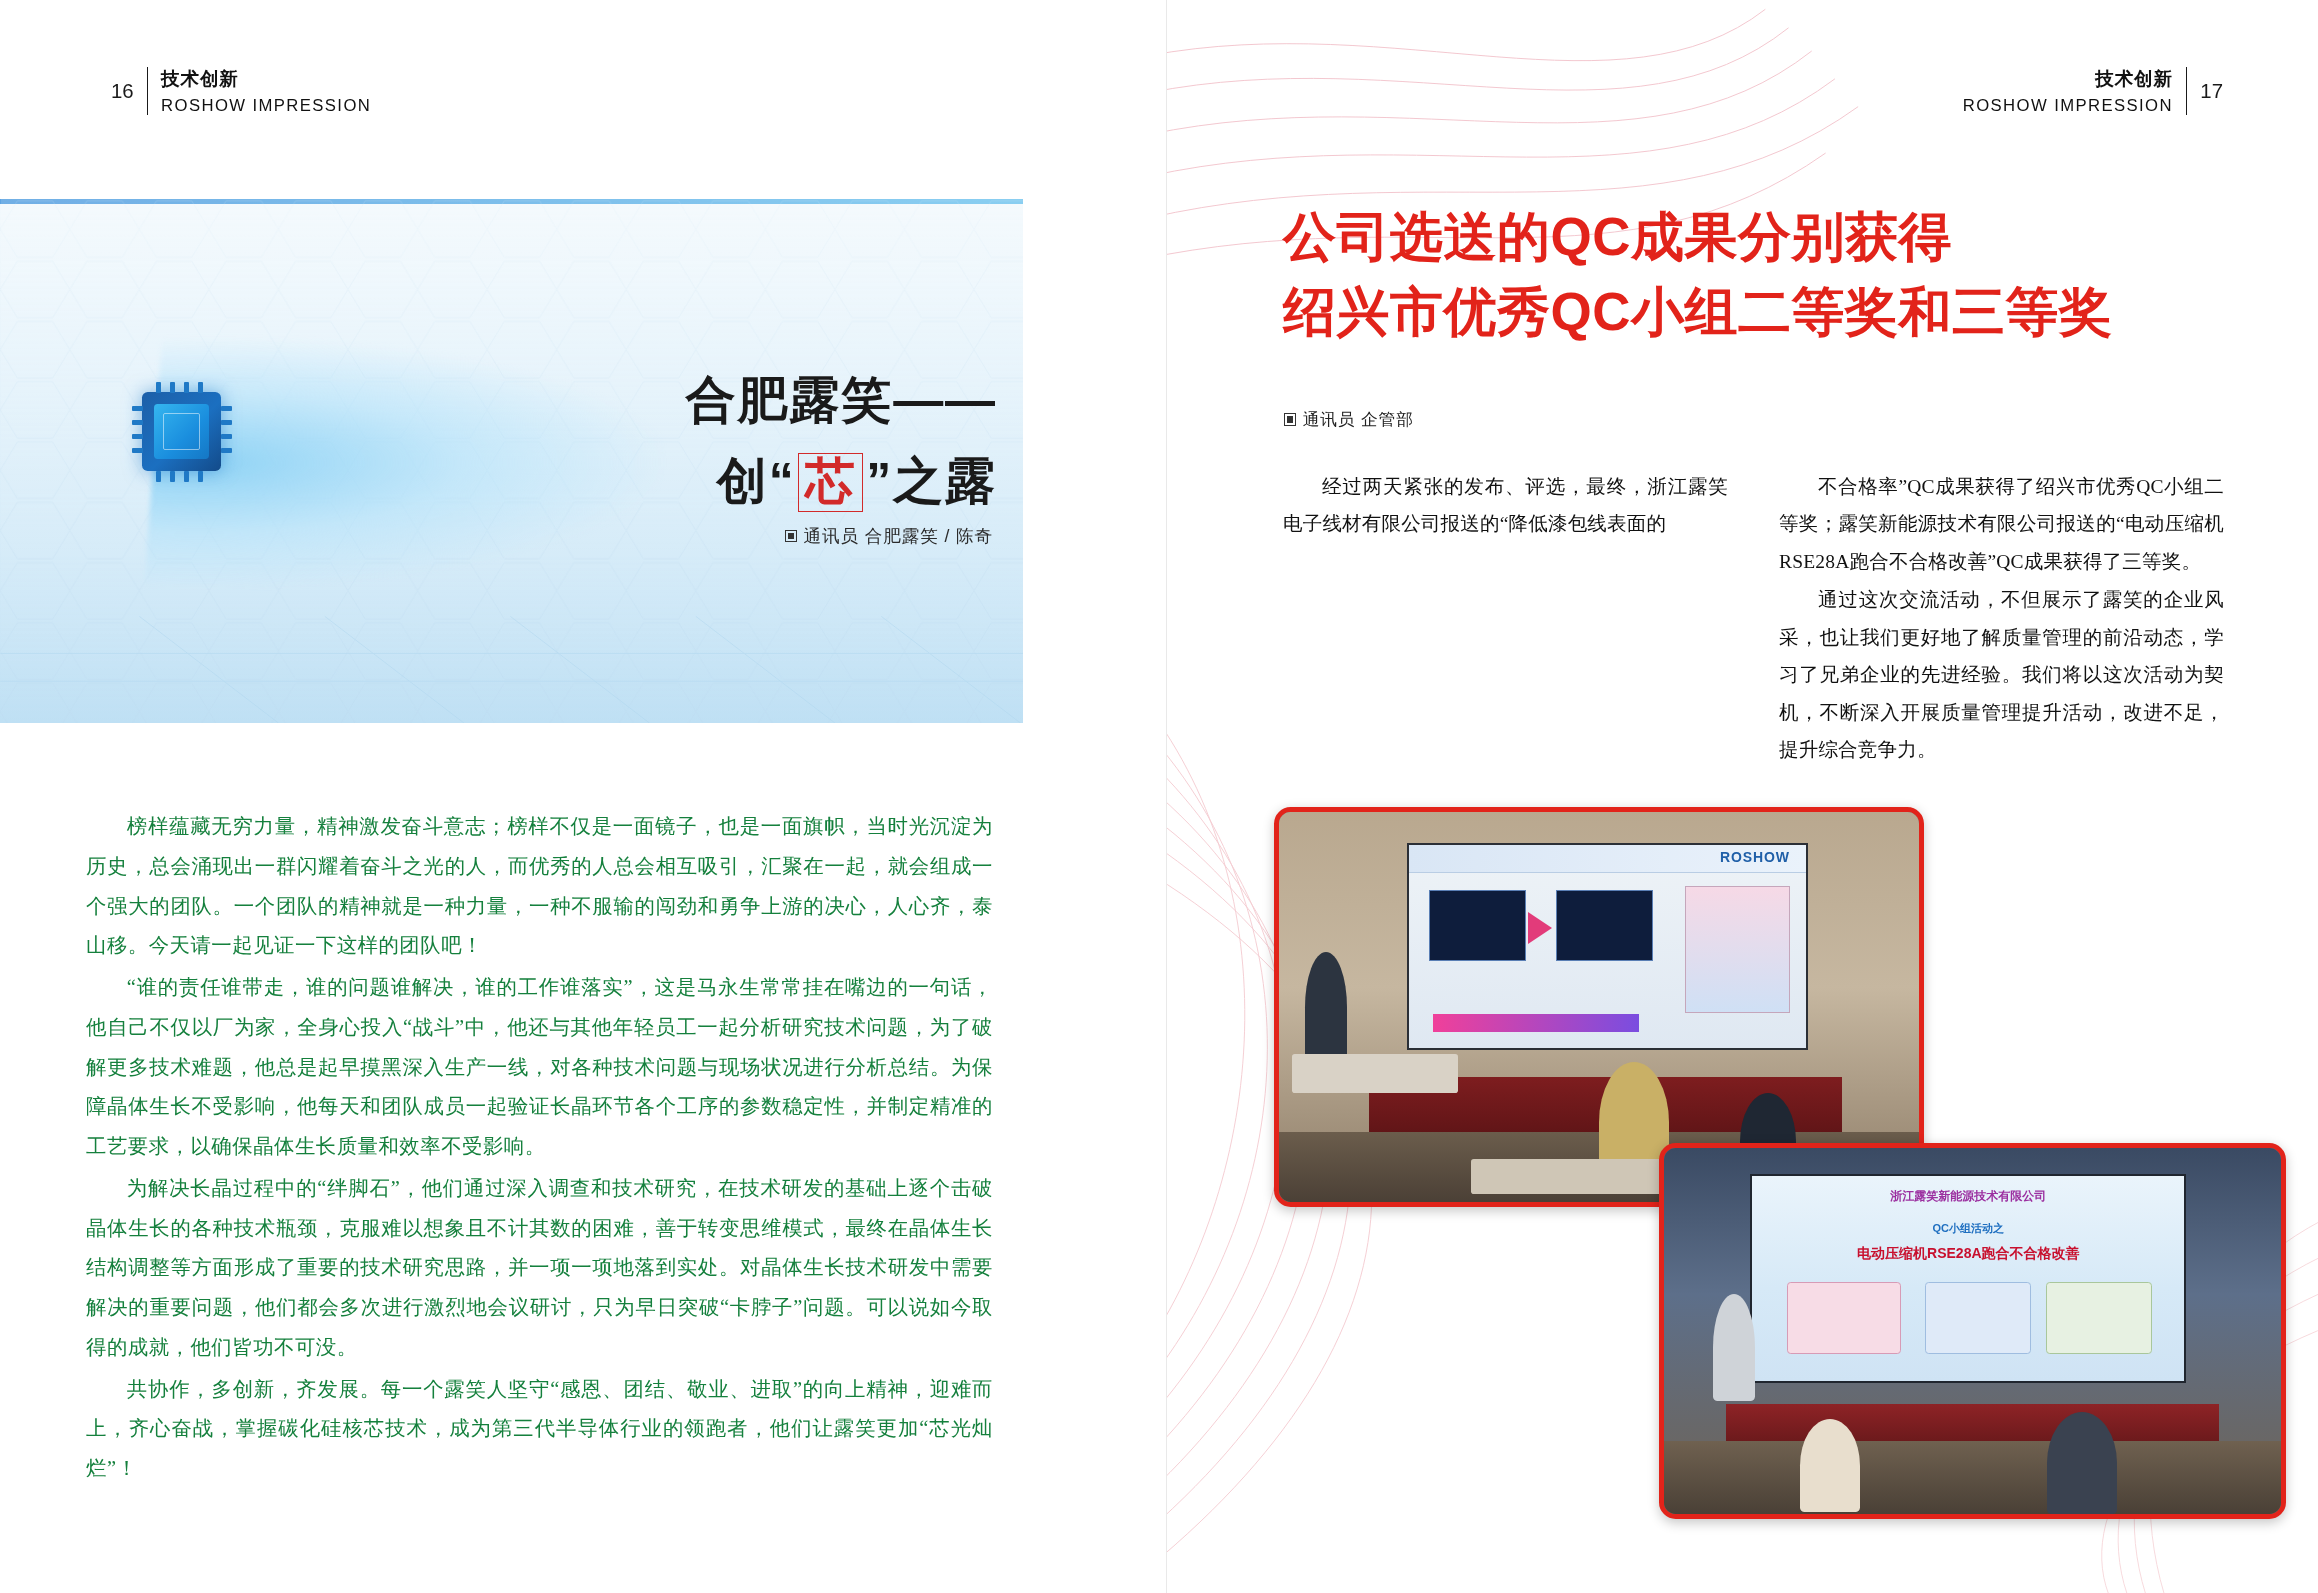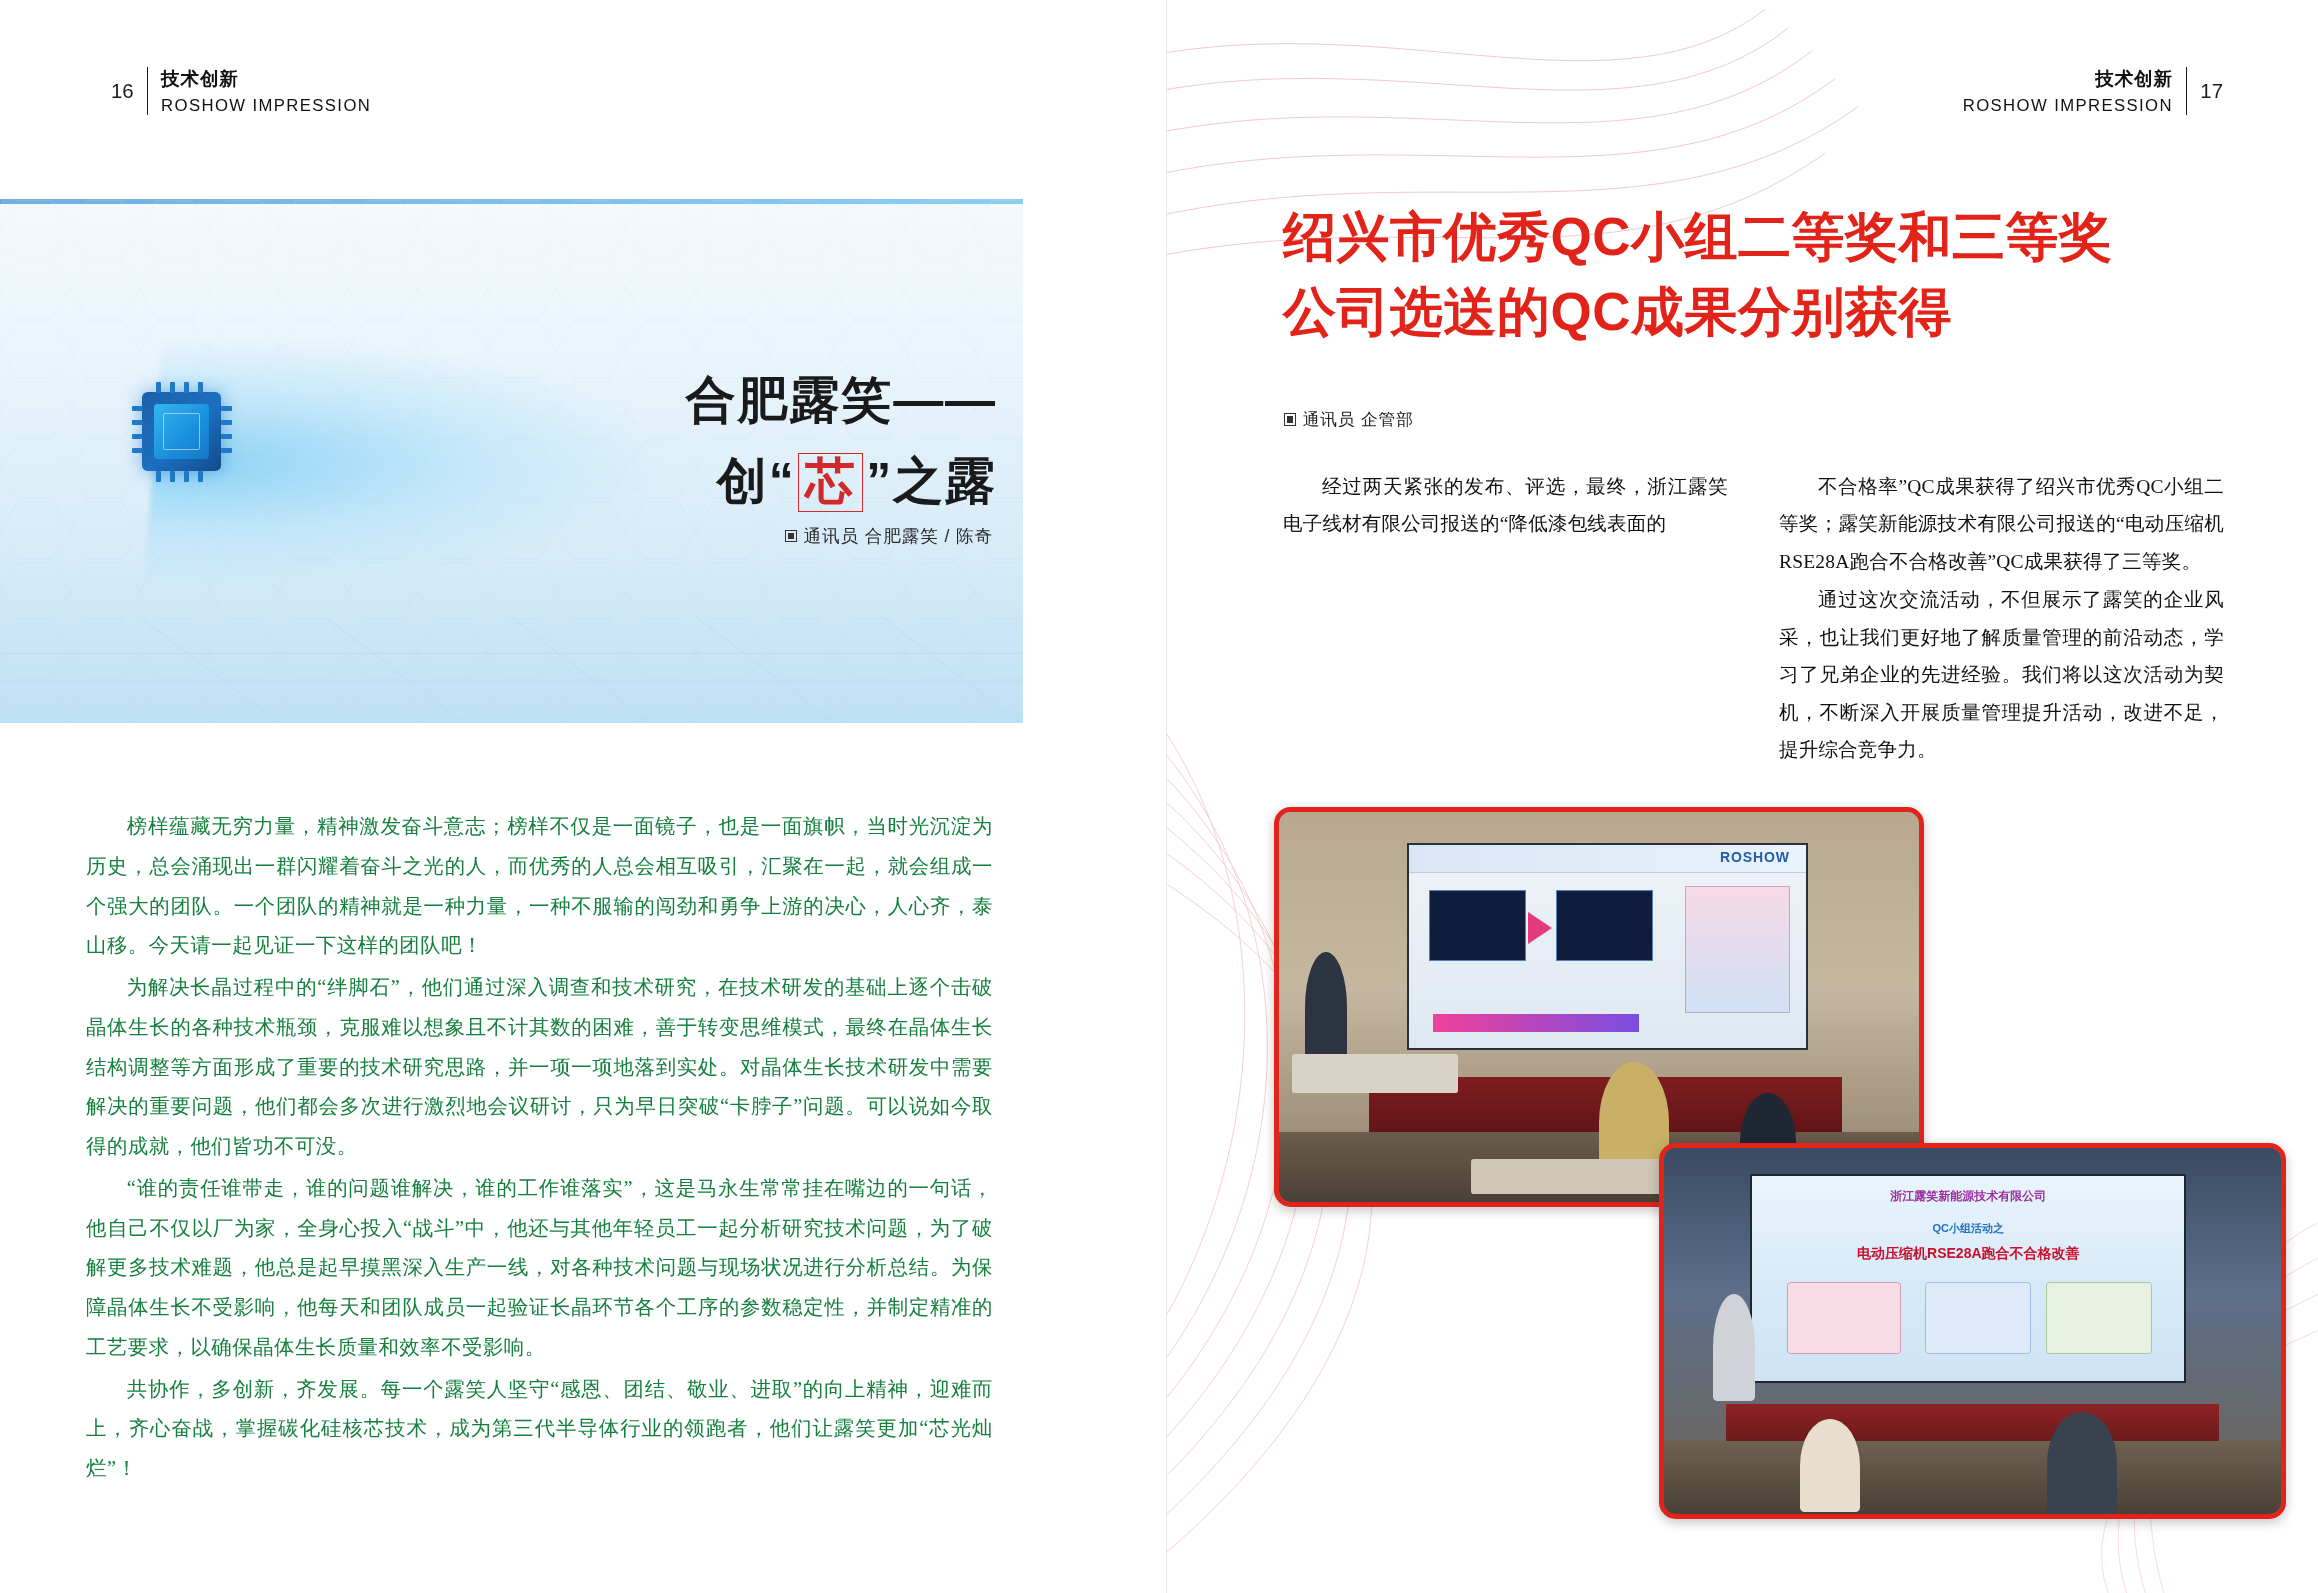--- a/index.html
+++ b/index.html
@@ -527,22 +527,22 @@
       </div>
 
       <div class="hero-byline">
         <span class="bsq"></span>
         <span>通讯员 合肥露笑 / 陈奇</span>
       </div>
     </div>
 
     <div class="body-left">
       <p>榜样蕴藏无穷力量，精神激发奋斗意志；榜样不仅是一面镜子，也是一面旗帜，当时光沉淀为历史，总会涌现出一群闪耀着奋斗之光的人，而优秀的人总会相互吸引，汇聚在一起，就会组成一个强大的团队。一个团队的精神就是一种力量，一种不服输的闯劲和勇争上游的决心，人心齐，泰山移。今天请一起见证一下这样的团队吧！</p>
+      <p>“谁的责任谁带走，谁的问题谁解决，谁的工作谁落实”，这是马永生常常挂在嘴边的一句话，他自己不仅以厂为家，全身心投入“战斗”中，他还与其他年轻员工一起分析研究技术问题，为了破解更多技术难题，他总是起早摸黑深入生产一线，对各种技术问题与现场状况进行分析总结。为保障晶体生长不受影响，他每天和团队成员一起验证长晶环节各个工序的参数稳定性，并制定精准的工艺要求，以确保晶体生长质量和效率不受影响。</p>
       <p>为解决长晶过程中的“绊脚石”，他们通过深入调查和技术研究，在技术研发的基础上逐个击破晶体生长的各种技术瓶颈，克服难以想象且不计其数的困难，善于转变思维模式，最终在晶体生长结构调整等方面形成了重要的技术研究思路，并一项一项地落到实处。对晶体生长技术研发中需要解决的重要问题，他们都会多次进行激烈地会议研讨，只为早日突破“卡脖子”问题。可以说如今取得的成就，他们皆功不可没。</p>
-      <p>“谁的责任谁带走，谁的问题谁解决，谁的工作谁落实”，这是马永生常常挂在嘴边的一句话，他自己不仅以厂为家，全身心投入“战斗”中，他还与其他年轻员工一起分析研究技术问题，为了破解更多技术难题，他总是起早摸黑深入生产一线，对各种技术问题与现场状况进行分析总结。为保障晶体生长不受影响，他每天和团队成员一起验证长晶环节各个工序的参数稳定性，并制定精准的工艺要求，以确保晶体生长质量和效率不受影响。</p>
       <p>共协作，多创新，齐发展。每一个露笑人坚守“感恩、团结、敬业、进取”的向上精神，迎难而上，齐心奋战，掌握碳化硅核芯技术，成为第三代半导体行业的领跑者，他们让露笑更加“芯光灿烂”！</p>
     </div>
   </div>
 
   <div class="gutter"></div>
 
   <div class="page-right">
 
     <div class="swirl">
       <svg width="1167" height="1594" viewBox="0 0 2516 3437" xmlns="http://www.w3.org/2000/svg">
@@ -575,22 +575,22 @@
     <div class="head-right">
       <div class="txt">
         <div class="cn">技术创新</div>
         <div class="en">ROSHOW IMPRESSION</div>
       </div>
       <div class="rule"></div>
       <div class="folio">17</div>
     </div>
 
     <div class="headline">
+      <div>公司选送的QC成果分别获得</div>
       <div>绍兴市优秀QC小组二等奖和三等奖</div>
-      <div>公司选送的QC成果分别获得</div>
     </div>
 
     <div class="byline-right">
       <span class="bsq"></span>
       <span>通讯员 企管部</span>
     </div>
 
     <div class="cols">
       <div class="col">
         <p>经过两天紧张的发布、评选，最终，浙江露笑电子线材有限公司报送的“降低漆包线表面的</p>

